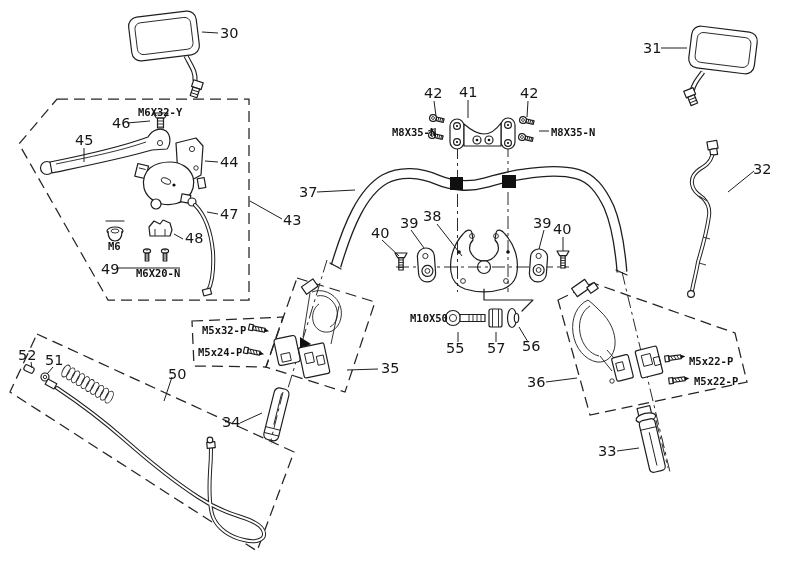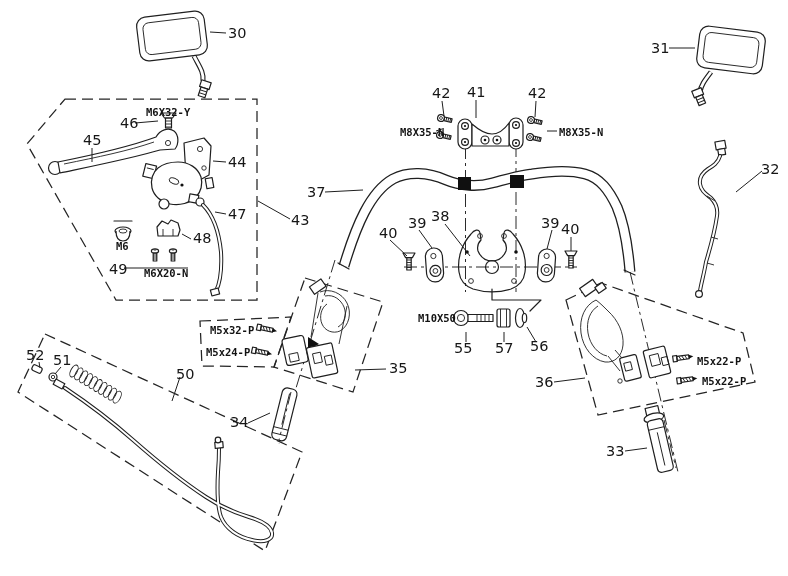--- a/index.html
+++ b/index.html
@@ -1,17 +1,17 @@
 <!DOCTYPE html>
 <html><head>
 <meta charset="utf-8">
 <style>
   html,body { margin:0; padding:0; background:#ffffff; }
   .stage { width:647px; height:576px; position:relative; background:#ffffff;
-           font-family:"DejaVu Sans", sans-serif;padding-left:8px; }
+           font-family:"DejaVu Sans", sans-serif; }
   svg { display:block; }
   .ln   { fill:none; stroke:#1f1f1f; stroke-width:1.2; stroke-linecap:round; stroke-linejoin:round; }
   .thin { fill:none; stroke:#1f1f1f; stroke-width:0.9; }
   .fw   { fill:#ffffff; stroke:#1f1f1f; stroke-width:1.2; stroke-linejoin:round; }
   .dash { fill:none; stroke:#242424; stroke-width:1.25; stroke-dasharray:11 6; stroke-linejoin:miter; }
   .cline{ fill:none; stroke:#2b2b2b; stroke-width:1; stroke-dasharray:13 4 3 4; }
   .tubeO{ fill:none; stroke:#1f1f1f; stroke-width:11; stroke-linecap:butt; }
   .tubeI{ fill:none; stroke:#ffffff; stroke-width:8.4; stroke-linecap:butt; }
   .cabO { fill:none; stroke:#1f1f1f; stroke-width:4.0; stroke-linecap:round; }
   .cabI { fill:none; stroke:#ffffff; stroke-width:2.0; stroke-linecap:round; }

